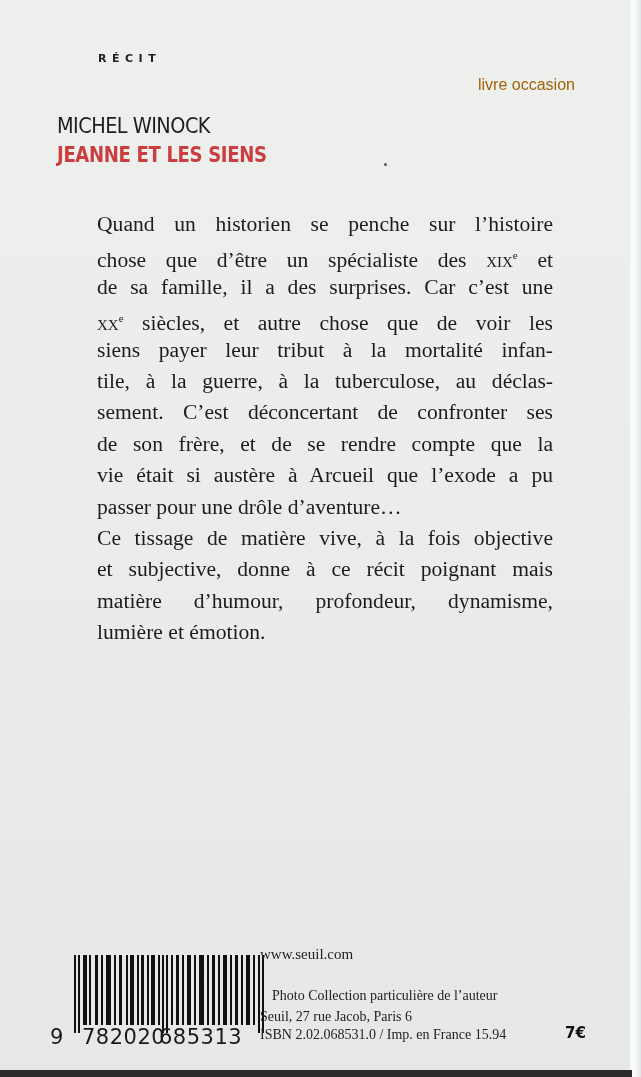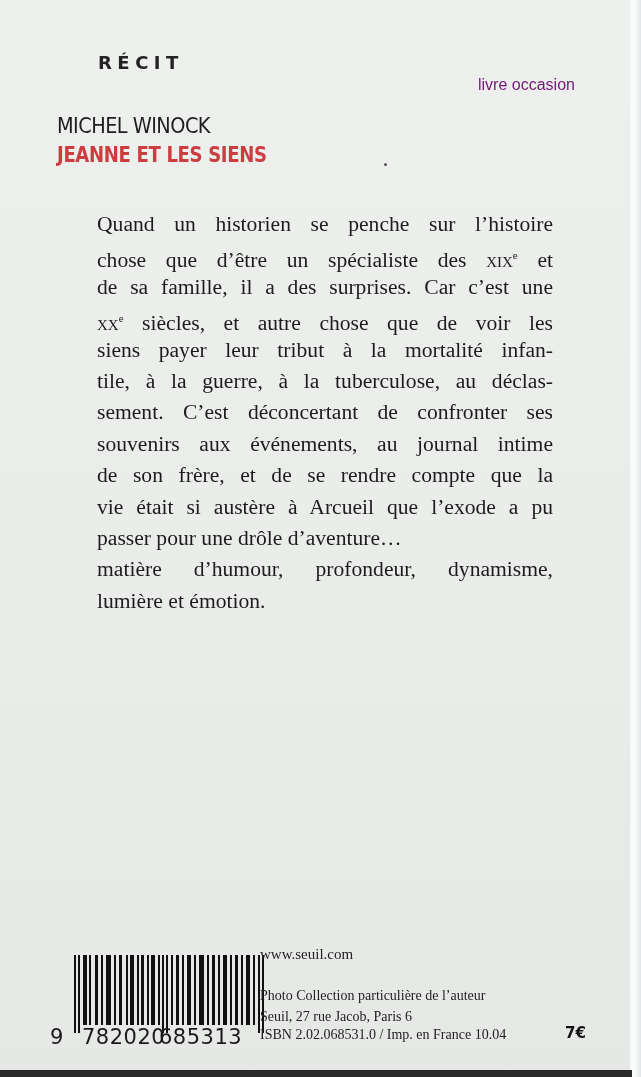--- a/index.html
+++ b/index.html
@@ -17,26 +17,26 @@
     position: absolute; left: 630px; top: 0; width: 11px; height: 1077px;
     background: linear-gradient(90deg, #f7f8f8 0%, #fbfcfc 40%, #e2e6e8 100%);
   }
   .edge-bottom {
     position: absolute; left: 0; top: 1070px; width: 632px; height: 7px;
     background: #2a2a2a;
   }
   .collection {
     position: absolute; left: 98px; top: 52px;
     font-family: "DejaVu Sans", sans-serif; font-weight: bold;
-    font-size: 18px; letter-spacing: 5.5px; color: #222;
+    font-size: 11px; letter-spacing: 5.5px; color: #222;
   }
   .sticker {
     position: absolute; left: 478px; top: 76px;
     font-family: "Liberation Sans", sans-serif; font-size: 16px;
-    color: #701a75;
+    color: #a16207;
   }
   .author {
     position: absolute; left: 57px; top: 114px;
     font-family: "DejaVu Sans", sans-serif; font-weight: normal;
     font-size: 21px; letter-spacing: -0.6px; color: #1e1e1e;
     transform: scaleX(0.92); transform-origin: left top;
   }
   .title {
     position: absolute; left: 57px; top: 143px;
     font-family: "DejaVu Sans", sans-serif; font-weight: bold;
@@ -60,21 +60,21 @@
     font-family: "DejaVu Sans", sans-serif; font-size: 21px; color: #1a1a1a;
     letter-spacing: 0.5px;
   }
   .ean.first { left: 50px; }
   .ean.left { left: 82px; }
   .ean.right { left: 159px; }
   .foot {
     position: absolute; left: 260px; font-size: 14px; color: #222; white-space: nowrap; font-family: Liberation Serif, serif;
   }
   .foot.url { top: 946px; font-size: 15px; }
-  .foot.photo { top: 988px; }
+  .foot.photo { top: 988px; margin-left: 12px; }
   .foot.addr { top: 1009px; text-align: center; }
   .foot.isbn { top: 1027px; }
   .price {
     position: absolute; left: 565px; top: 1024px;
     font-family: "DejaVu Sans", sans-serif; font-weight: bold; font-size: 15px; color: #111;
   }
 </style>
 </head>
 <body>
 
@@ -90,24 +90,25 @@
 <div class="dot"></div>
 
 <div class="blurb">
   <span class="ln">Quand un historien se penche sur l’histoire</span>
   <span class="ln"><span>chose que d’être un spécialiste des</span> <span class="sc">xix</span><sup style="font-size:11px">e</sup> <span>et</span></span>
   <span class="ln">de sa famille, il a des surprises. Car c’est une</span>
   <span class="ln"><span class="sc">xx</span><sup style="font-size:11px">e</sup> <span>siècles, et autre chose que de voir les</span></span>
   <span class="ln">siens payer leur tribut à la mortalité infan-</span>
   <span class="ln">tile, à la guerre, à la tuberculose, au déclas-</span>
   <span class="ln">sement. C’est déconcertant de confronter ses</span>
-  <span class="ln">souvenirs aux événements, au journal intime</span>
   <span class="ln">de son frère, et de se rendre compte que la</span>
   <span class="ln">vie était si austère à Arcueil que l’exode a pu</span>
   <span class="ln last">passer pour une drôle d’aventure…</span>
+  <span class="ln">Ce tissage de matière vive, à la fois objective</span>
+  <span class="ln">et subjective, donne à ce récit poignant mais</span>
   <span class="ln">matière d’humour, profondeur, dynamisme,</span>
   <span class="ln last">lumière et émotion.</span>
 </div>
 
 <div class="barcode">
   <svg width="190" height="78" viewBox="0 0 190 78">
     <g fill="#111">
 
       <rect x="0" y="0" width="2" height="78"></rect>
         <rect x="4" y="0" width="2" height="78"></rect>
@@ -151,14 +152,14 @@
     </g>
   </svg>
 </div>
 <div class="ean first">9</div>
 <div class="ean left">782020</div>
 <div class="ean right">685313</div>
 
 <div class="foot url">www.seuil.com</div>
 <div class="foot photo">Photo Collection particulière de l’auteur</div>
 <div class="foot addr">Seuil, 27 rue Jacob, Paris 6</div>
-<div class="foot isbn">ISBN 2.02.068531.0 / Imp. en France 10.04</div>
+<div class="foot isbn">ISBN 2.02.068531.0 / Imp. en France 15.94</div>
 <div class="price">7€</div>
 
 </body></html>

